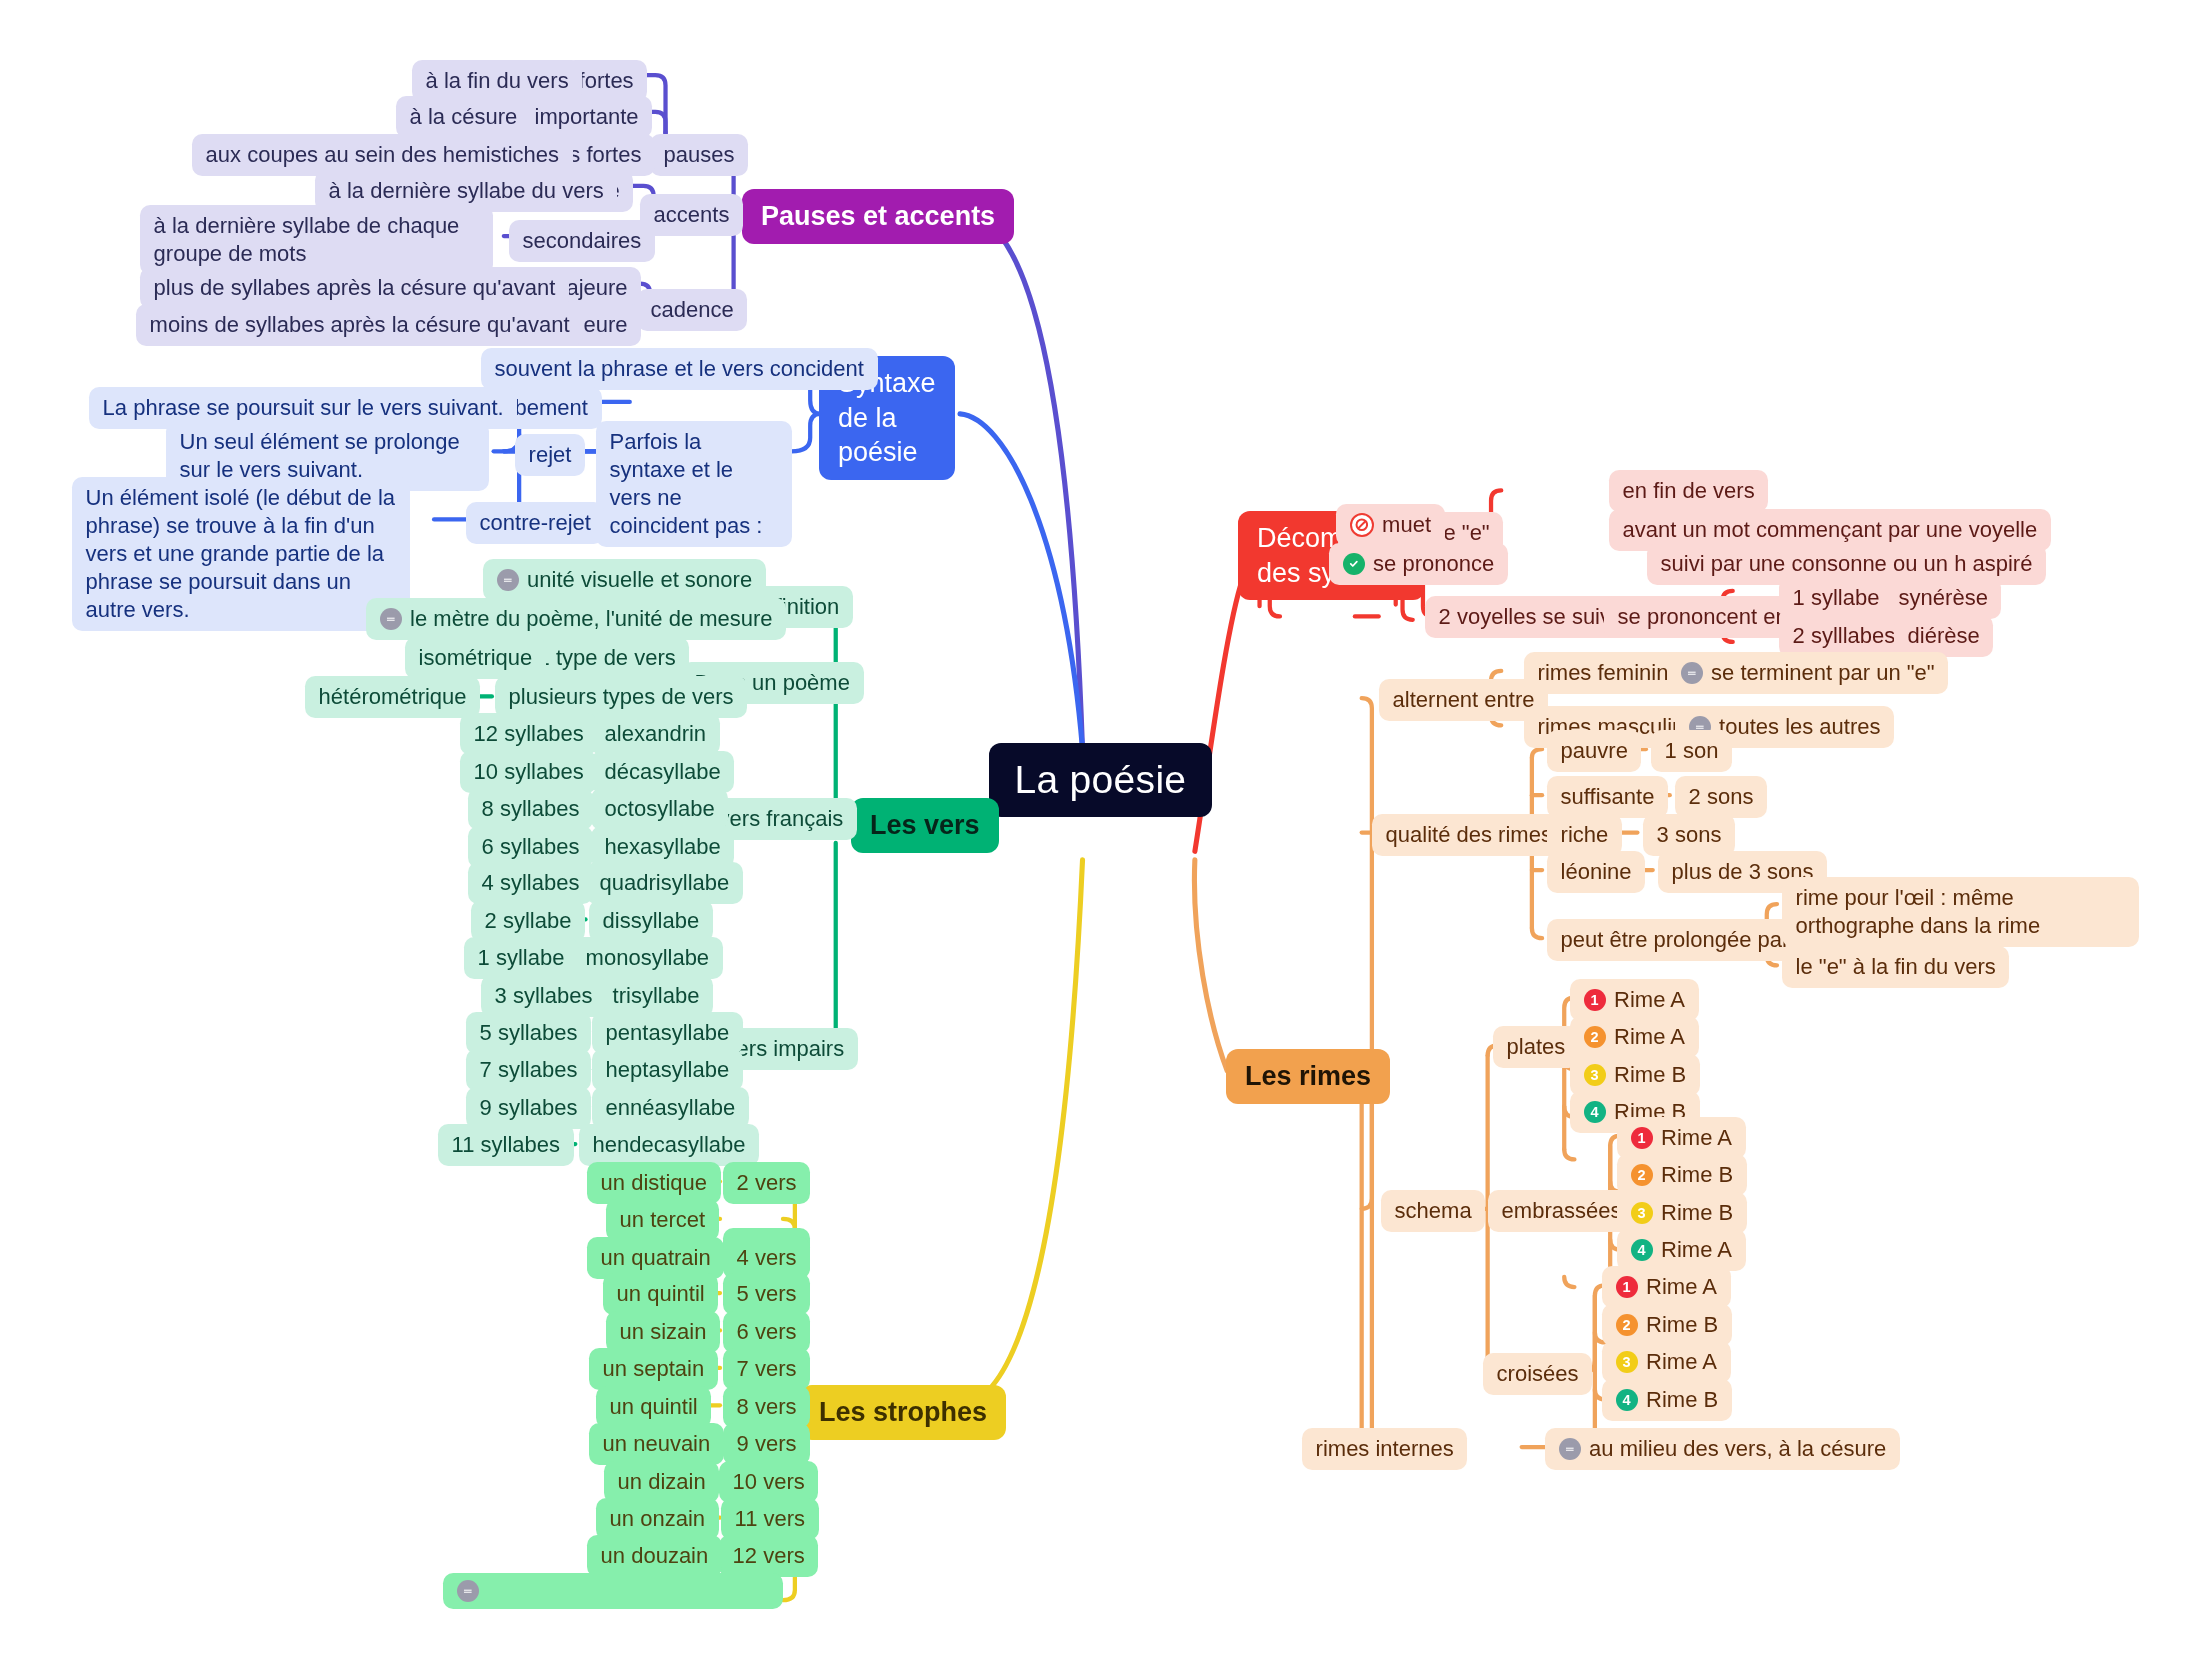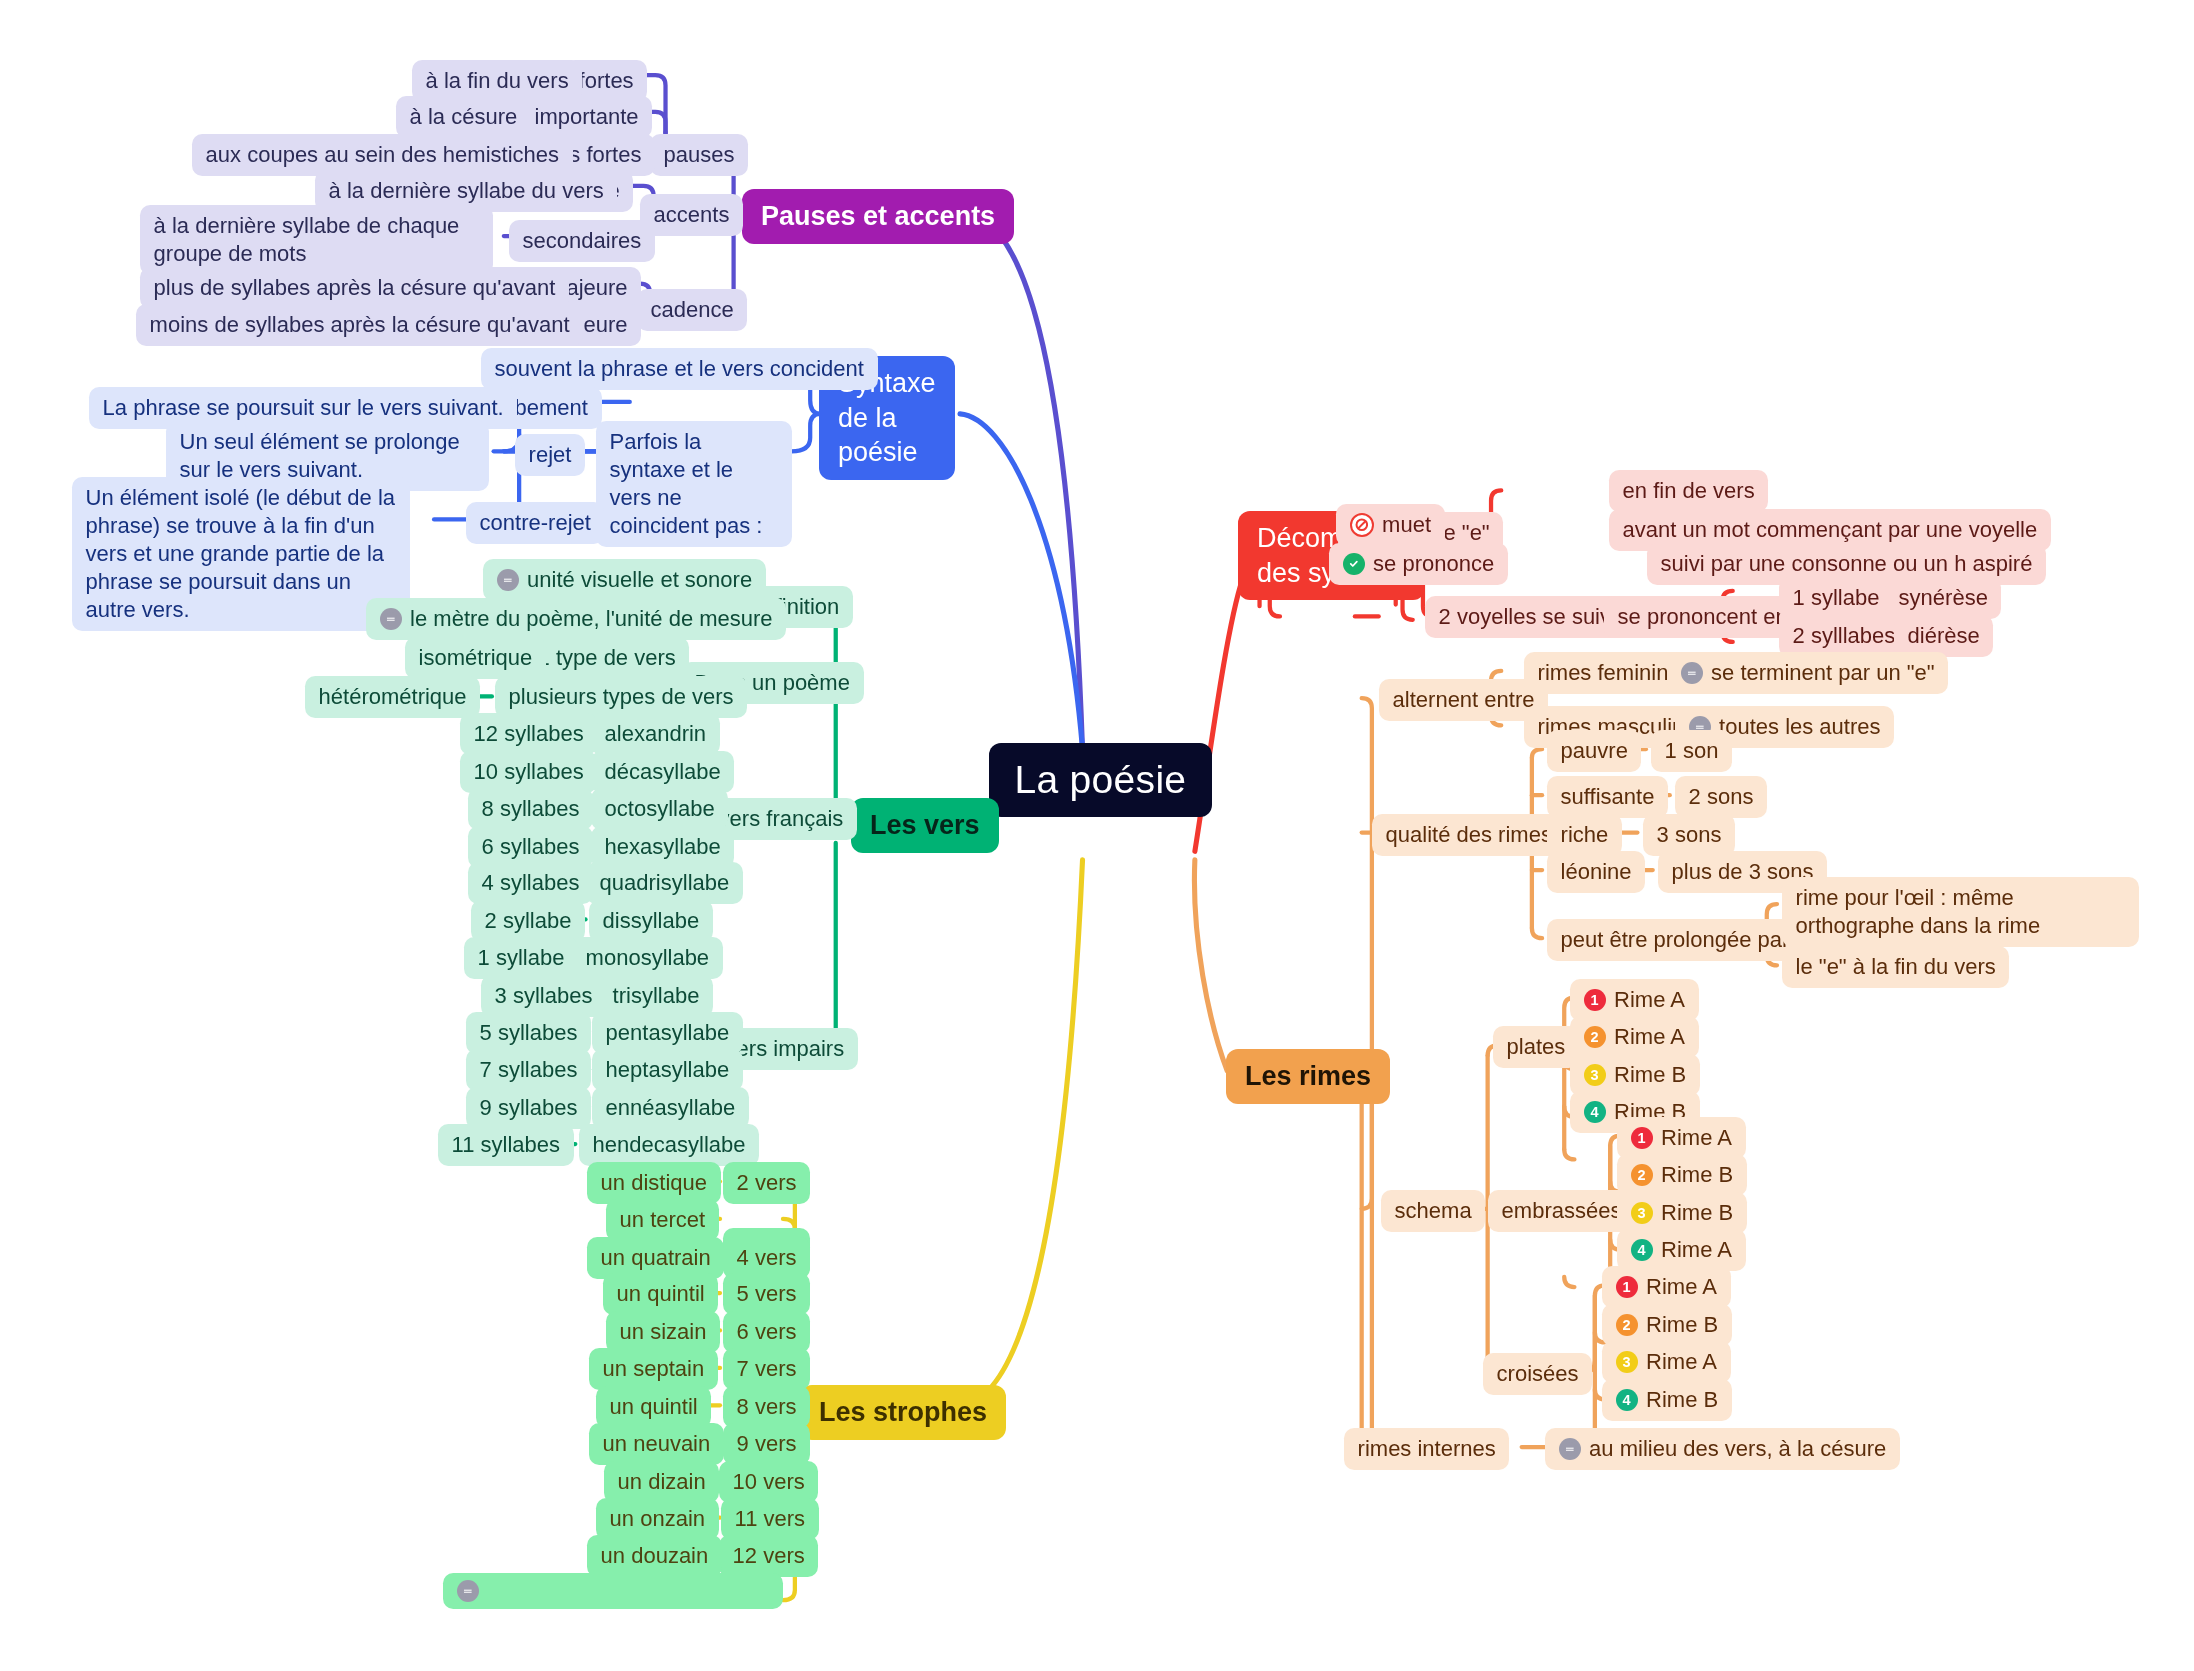--- a/index.html
+++ b/index.html
@@ -644,21 +644,21 @@
 
 <div class="node o nowrap" style="left:1379px; top:679px;">
   <span>alternent entre</span>
   </div>
 <div class="node o nowrap" style="left:1372px; top:814px;">
   <span>qualité des rimes</span>
   </div>
 <div class="node o nowrap" style="left:1381px; top:1190px;">
   <span>schema</span>
   </div>
-<div class="node o nowrap" style="left:1344px; top:1428px;">
+<div class="node o nowrap" style="left:1302px; top:1428px;">
   <span>rimes internes</span>
   </div>
 
 <div class="node o nowrap" style="left:1524px; top:652px;">
   <span>rimes feminines</span>
   </div>
 <div class="node o nowrap" style="left:1667px; top:652px;">
   <span class="ico note">
     <svg width="13.6" height="13.6" viewBox="0 0 16 16">
         <ellipse cx="8" cy="8" rx="7" ry="8" fill="#9b9bab"></ellipse>

